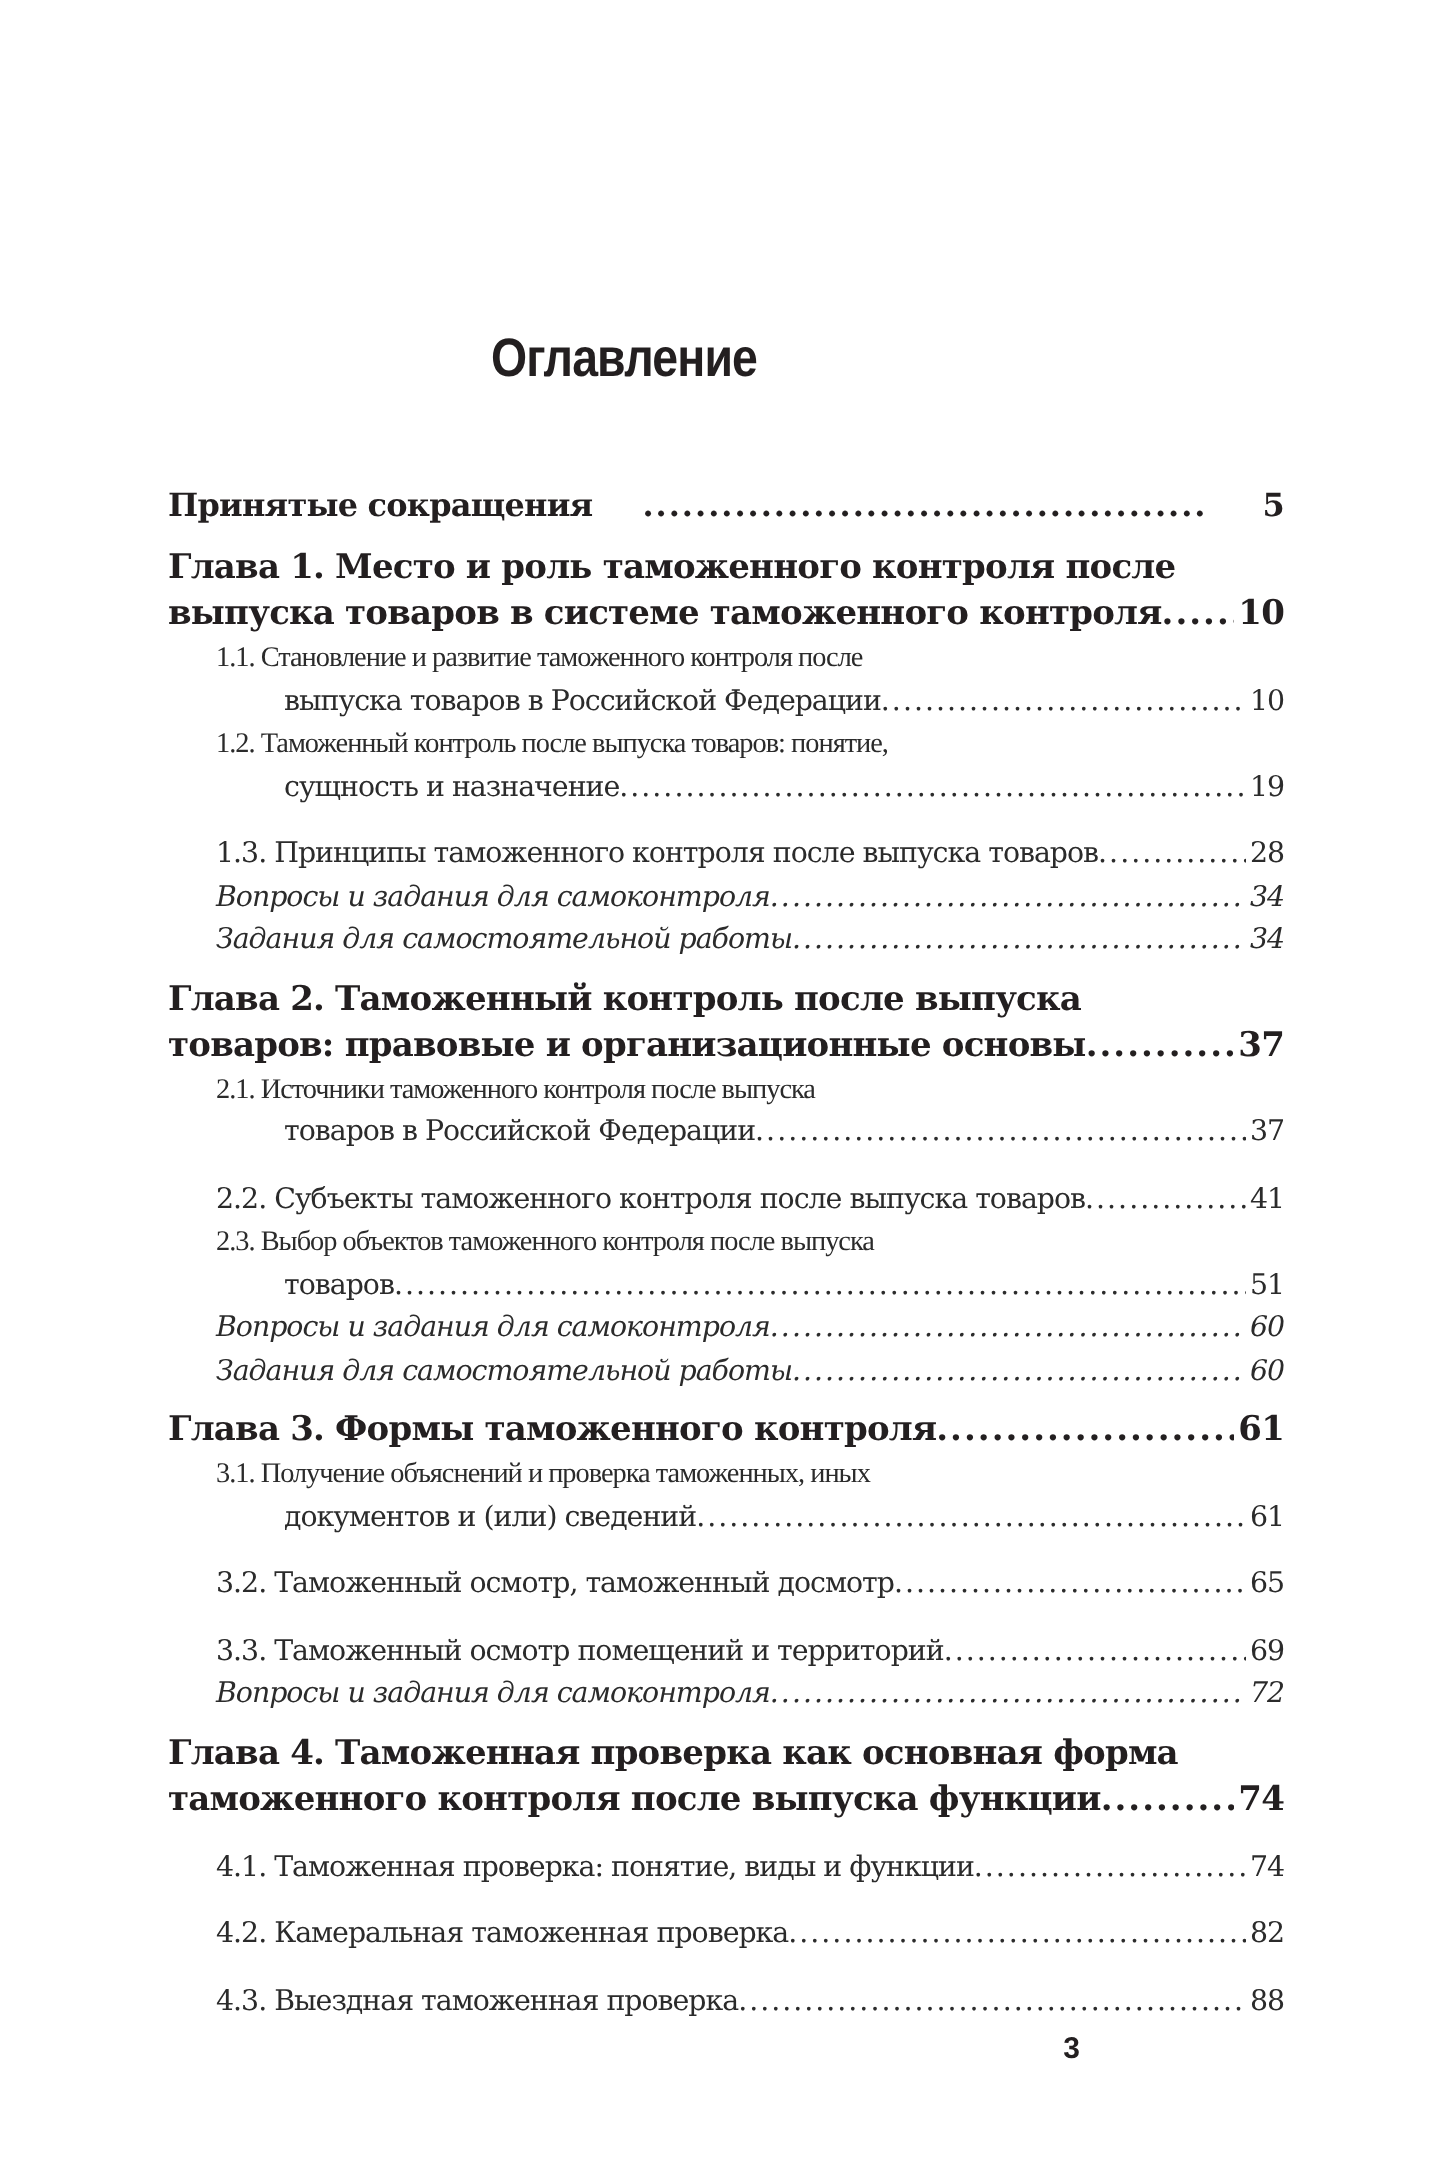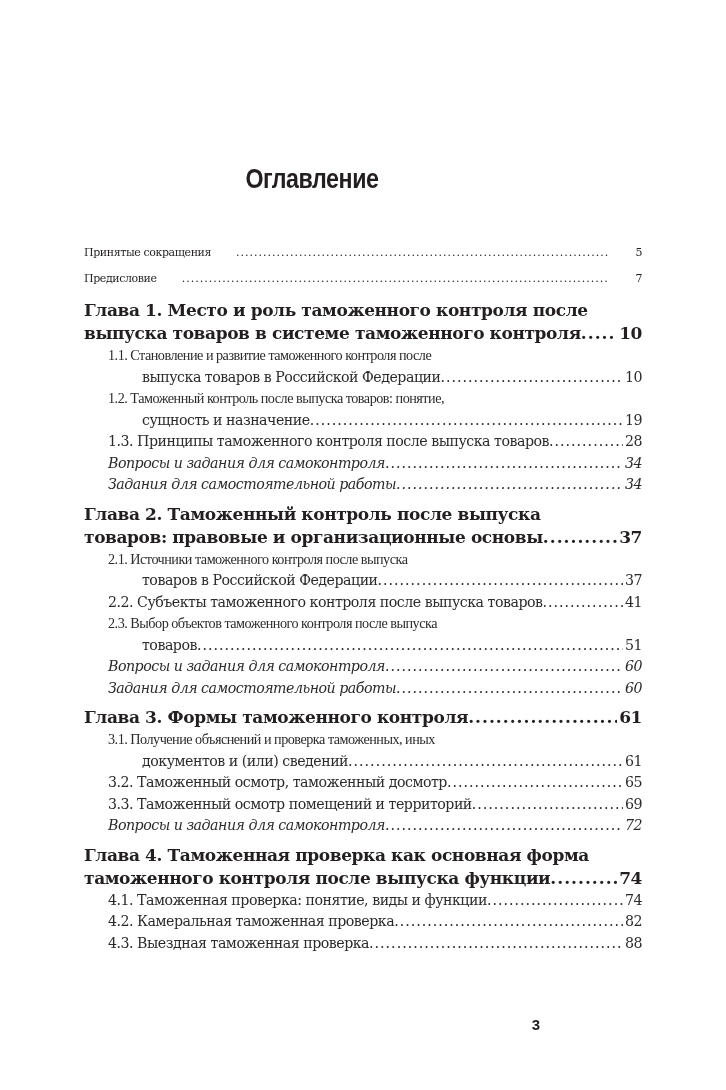--- a/index.html
+++ b/index.html
@@ -10,49 +10,44 @@
     font-family: "Liberation Sans", sans-serif; font-weight: bold; font-size: 27px;
     letter-spacing: -0.5px; transform: scaleX(0.86); color: #231f20;
   }
   .toc { position: absolute; left: 84px; width: 558px; top: 240px;
     font-family: "DejaVu Serif", serif; }
   .line { display: flex; align-items: baseline; white-space: nowrap; overflow: hidden; }
   .line .t { flex: 0 0 auto; }
   .line .dots { flex: 1 1 auto; overflow: hidden; white-space: nowrap; }
   .line .dots::after { content: "................................................................................................................................................................................................................"; letter-spacing: 1px; }
   .line .p { flex: 0 0 auto; padding-left: 2px; }
-  .top { font-weight: normal; font-size: 11px; line-height: 26px; transform-origin: left; gap: 25px; }
+  .top { font-weight: bold; font-size: 16px; line-height: 26px; transform-origin: left; gap: 25px; }
   .top .t, .top .p, .top .dots { letter-spacing: -0.4px; }
   .chapter { font-weight: bold; font-size: 17px; line-height: 23px; letter-spacing: -0.4px; }
   .chapter .first { white-space: nowrap; }
   .sep { height: 7px; }
   .sec { font-size: 14.2px; line-height: 21.5px; letter-spacing: -0.5px; color: #2b2b2b; }
   .sec .first { padding-left: 24px; white-space: nowrap; font-family: Liberation Serif, serif; }
   .sec .line.cont { padding-left: 58px; text-align: right; }
-  .sec .line.single { padding-left: 24px; }
+  .sec .line.single { padding-left: 24px; margin-top: 12px; }
   .it { font-style: italic; font-size: 14.2px; line-height: 21.5px; letter-spacing: -0.5px; padding-left: 24px; color: #2b2b2b; }
   .pagenum { position: absolute; right: 84px; top: 1016px; font-family: "Liberation Sans", sans-serif; font-weight: bold; font-size: 15px; }
 </style>
 </head>
 <body>
 
 <div class="page">
   <div class="title">Оглавление</div>
 
   <div class="toc">
     <div class="top line">
       <span class="t">Принятые сокращения</span>
         <span class="dots"></span>
         <span class="p">5</span>
     </div>
-    <div class="top line">
-      <span class="t">Предисловие </span>
-        <span class="dots"></span>
-        <span class="p">7</span>
-    </div>
     <div class="sep"></div>
 
     <div id="chapters">
         <div class="chapter">
           <div class="first">Глава 1. Место и роль таможенного контроля после</div>
           <div class="line ">
             <span class="t">выпуска товаров в системе таможенного контроля </span>
             <span class="dots"></span>
             <span class="p">10</span>
           </div>

